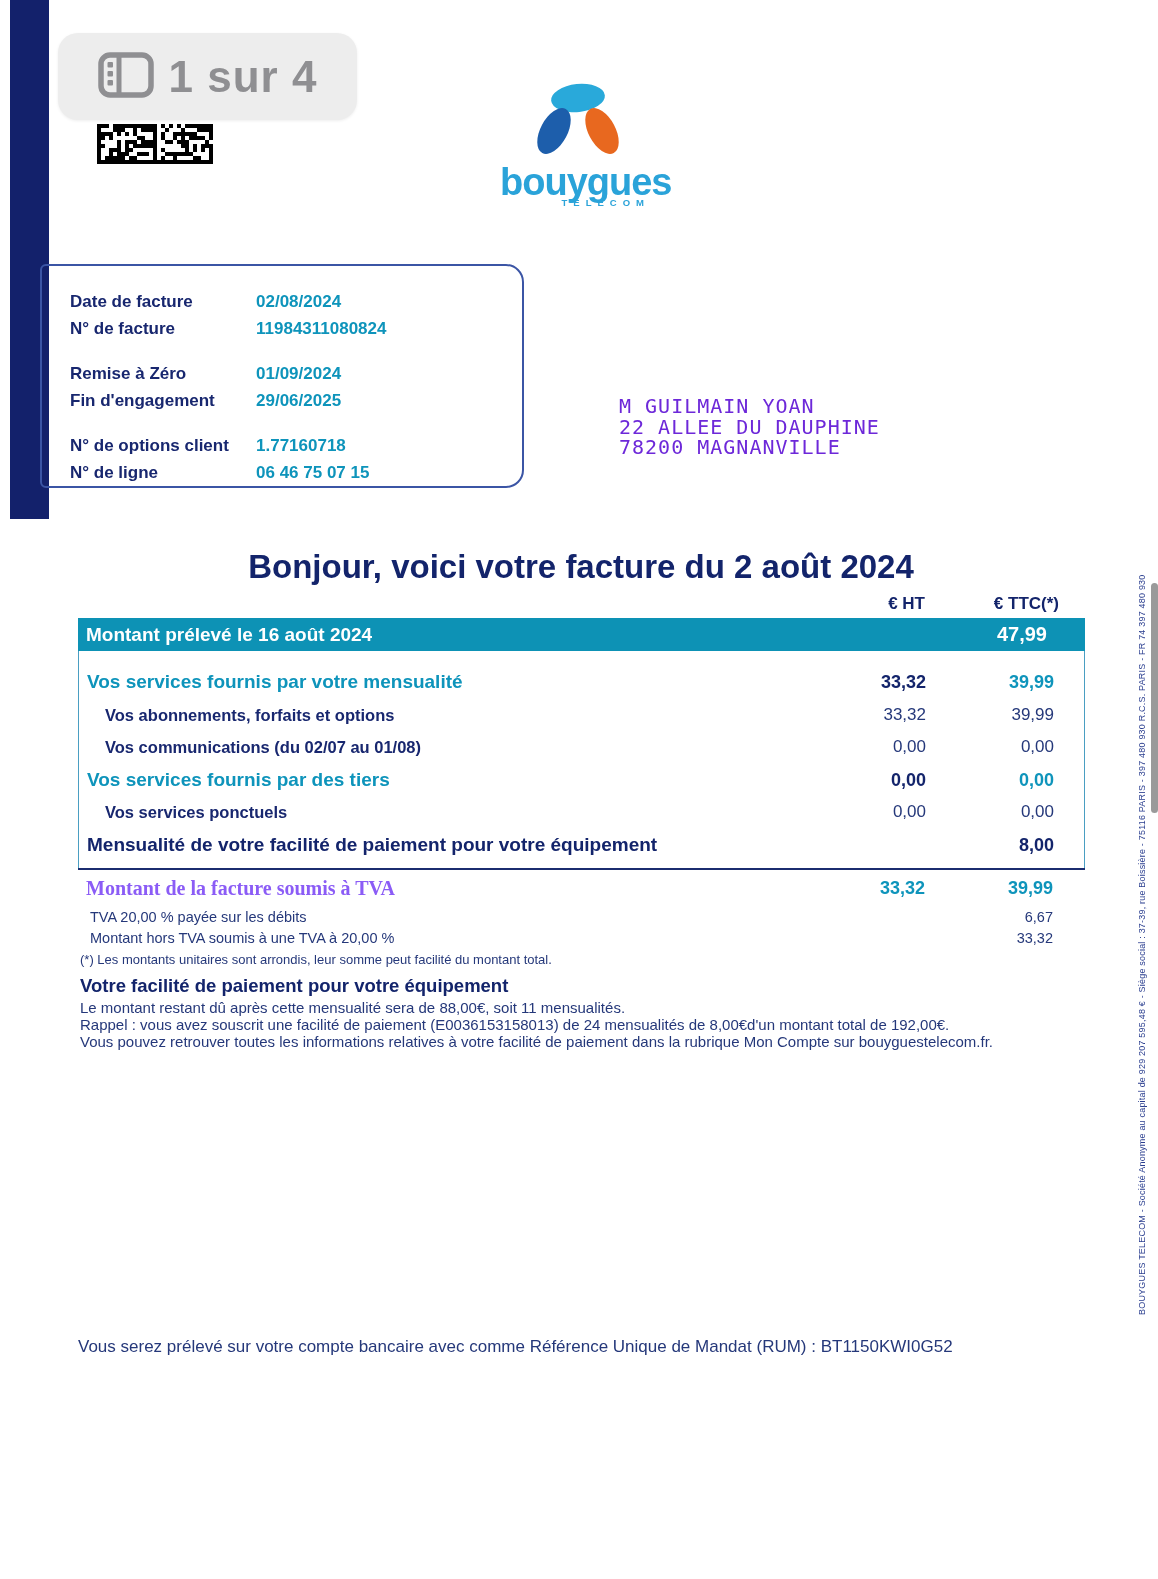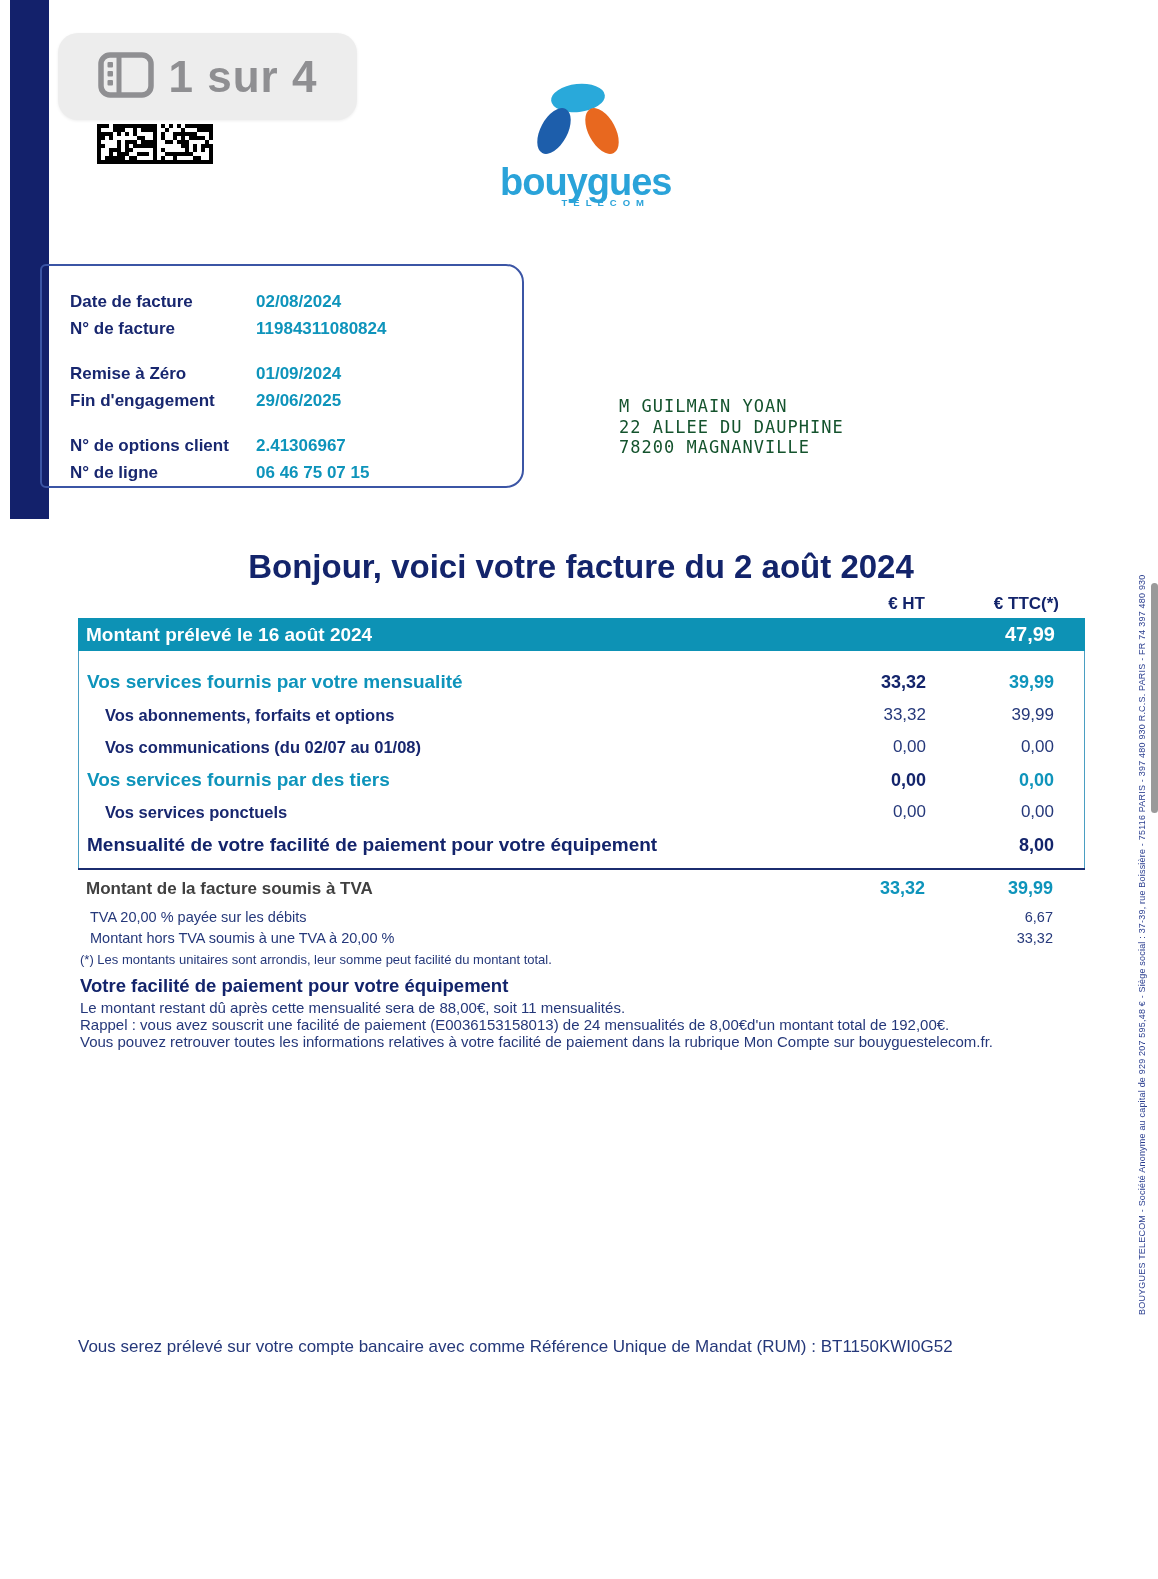--- a/index.html
+++ b/index.html
@@ -30,38 +30,38 @@
     position:absolute; left:40px; top:264px; width:484px; height:224px;
     border:2px solid #3b55a5; border-radius:6px 18px 18px 6px; padding:22px 0 0 28px;
   }
   .info-group { margin-bottom:18px; }
   .info-row { display:flex; font-size:17px; font-weight:bold; line-height:27px; }
   .info-label { width:186px; color:#18276f; }
   .info-value { color:#0e94bb; }
 
   .recipient {
     position:absolute; left:619px; top:396px; font-family:"DejaVu Sans Mono", monospace;
-    font-size:17px; line-height:20.5px; color:#14532d; letter-spacing:1px;
+    font-size:20px; line-height:20.5px; color:#6d28d9; letter-spacing:1px;
   }
 
   .title {
     position:absolute; left:20px; top:548px; width:1122px; text-align:center;
     font-size:33px; font-weight:bold; color:#13246b;
   }
 
   .col-headers { position:absolute; left:78px; top:594px; width:1007px; height:22px; }
   .col-ht  { position:absolute; right:160px; font-size:17px; font-weight:bold; color:#13246b; }
   .col-ttc { position:absolute; right:26px;  font-size:17px; font-weight:bold; color:#13246b; }
 
   .banner {
     position:absolute; left:78px; top:618px; width:1007px; height:33px;
     background:#0d92b5; color:#ffffff;
   }
   .banner-label { position:absolute; left:8px; font-size:19px; font-weight:bold; line-height:33px; }
-  .banner-val { position:absolute; right:30px; font-size:20px; font-weight:bold; line-height:33px;text-align:center; }
+  .banner-val { position:absolute; right:38px; font-size:20px; font-weight:bold; line-height:33px;text-align:center; }
 
   .table-body {
     position:absolute; left:78px; top:651px; width:1007px; height:218px;
     border:1.5px solid #4a9ec2; border-top:none; padding-top:15px;
   }
   .trow { position:relative; height:32.5px; line-height:32.5px; }
   .tlabel { display:inline-block; padding-left:8px; }
   .r-sub .tlabel { padding-left:26px; }
   .r-main .tlabel { color:#0e94bb; font-weight:bold; font-size:19px; }
   .r-sub  .tlabel { color:#18276f; font-weight:bold; font-size:16.5px; }
@@ -69,21 +69,21 @@
   .tval { position:absolute; top:0; width:120px; text-align:right; }
   .c-ht  { right:158px; }
   .c-ttc { right:30px; }
   .v-nb { color:#13246b; font-weight:bold; font-size:18px; }
   .v-tb { color:#0e94bb; font-weight:bold; font-size:18px; }
   .v-r  { color:#25387a; font-size:17px; }
 
   .below { position:absolute; left:78px; top:868px; width:1007px; }
   .rule { height:2px; background:#1b2c6f; }
   .total-row { position:relative; height:37px; line-height:37px; }
-  .total-row .tlabel { color:#404040; font-weight:bold; font-size:17px; }
+  .total-row .tlabel { color:#8b5cf6; font-weight:bold; font-size:20px;font-family:Liberation Serif, serif; }
   .total-row .tval { width:120px; }
   .t-ht  { right:160px; } .t-ttc { right:32px; }
   .tva-row { position:relative; height:20.5px; line-height:20.5px; font-size:14.5px; color:#25387a; }
   .tva-row .tlabel { padding-left:12px; }
   .tva-val { position:absolute; right:32px; top:0; width:100px; text-align:right; }
   .footnote { font-size:13px; color:#25387a; padding-left:2px; margin-top:4px; }
   .fac-head { font-size:18.5px; font-weight:bold; color:#13246b; margin-top:8px; margin-bottom:2px; padding-left:2px; }
   .fac-line { font-size:15px; color:#25387a; line-height:17px; padding-left:2px; }
 
   .mandate { position:absolute; left:78px; top:1337px; font-size:17px; color:#25387a; }
@@ -321,21 +321,21 @@
         <span class="info-value">01/09/2024</span>
       </div>
       <div class="info-row">
         <span class="info-label">Fin d'engagement</span>
         <span class="info-value">29/06/2025</span>
       </div>
     </div>
     <div class="info-group">
       <div class="info-row">
         <span class="info-label">N° de options client</span>
-        <span class="info-value">2.41306967</span>
+        <span class="info-value">1.77160718</span>
       </div>
       <div class="info-row">
         <span class="info-label">N° de ligne</span>
         <span class="info-value">06 46 75 07 15</span>
       </div>
     </div>
   </div>
 
   <div class="recipient">
     <div>M GUILMAIN YOAN</div>

